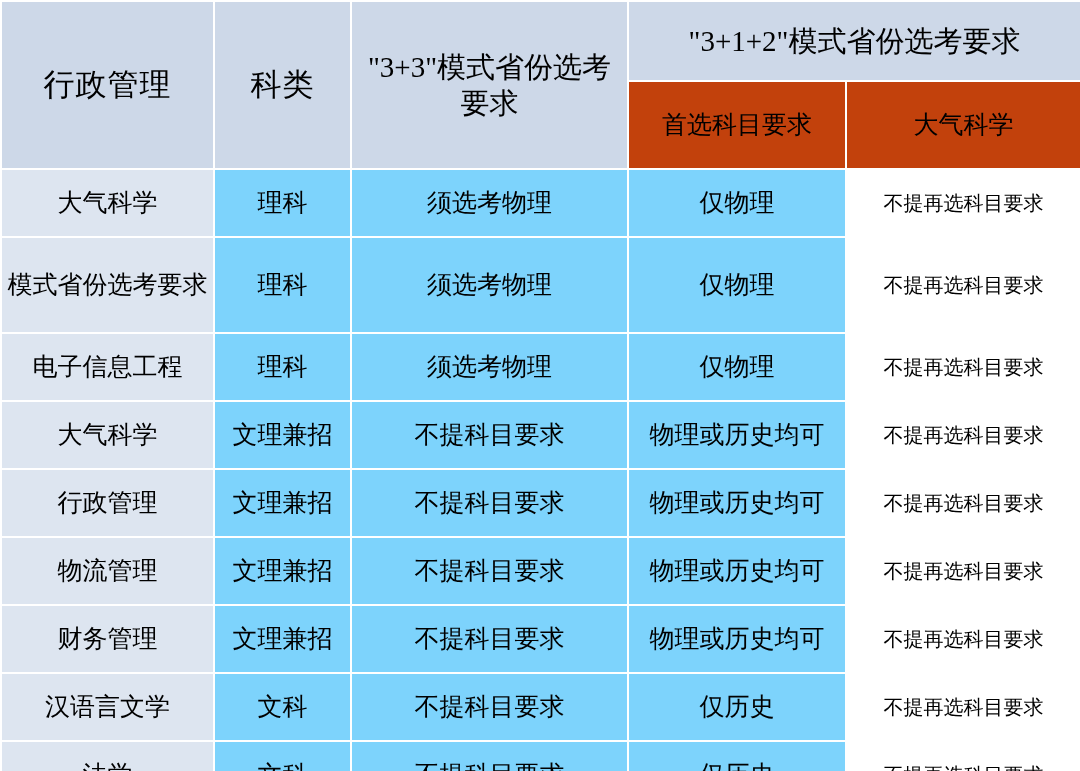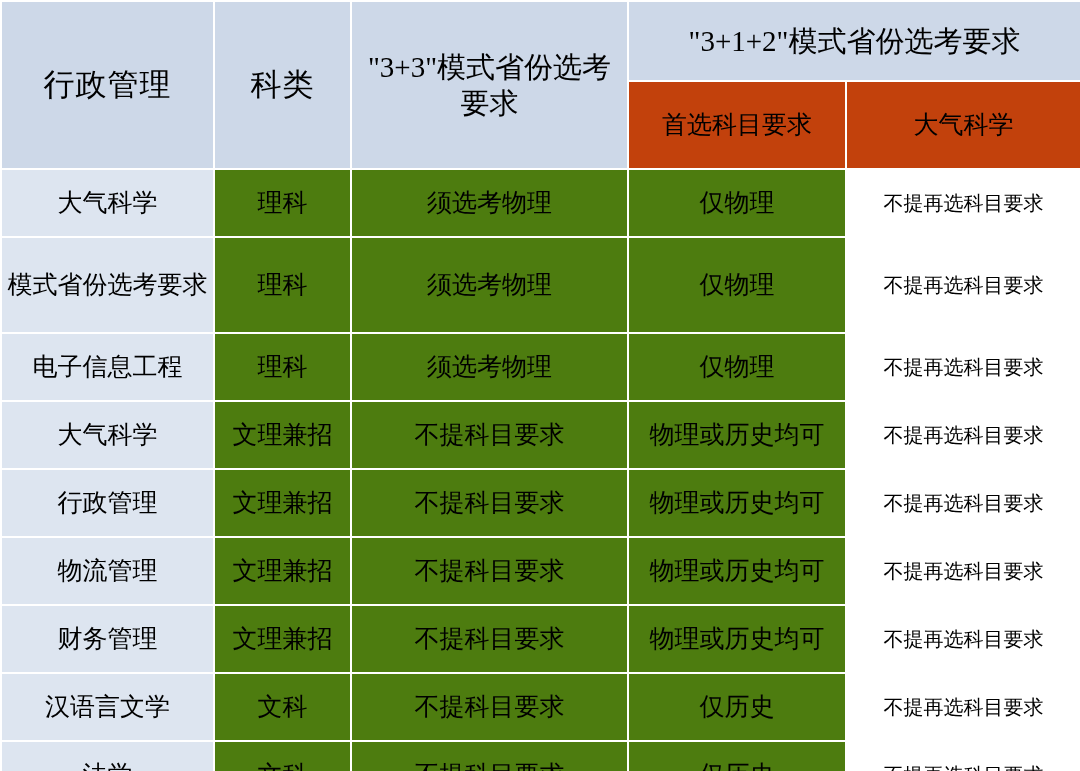--- a/index.html
+++ b/index.html
@@ -63,21 +63,21 @@
     height: 78px;
   }
 
   
   .col-major {
     background: #dde5f0;
     font-size: 25px;
     font-weight: bold;
   }
   .cell-plain {
-    background: #4d7c0f;
+    background: #7dd3fc;
     font-size: 25px;
   }
   .cell-last {
     background: #ffffff;
     font-size: 20px;
   }
   tr.data-row { height: 68px; }
   tr.data-row.tall { height: 96px; }
 
   

